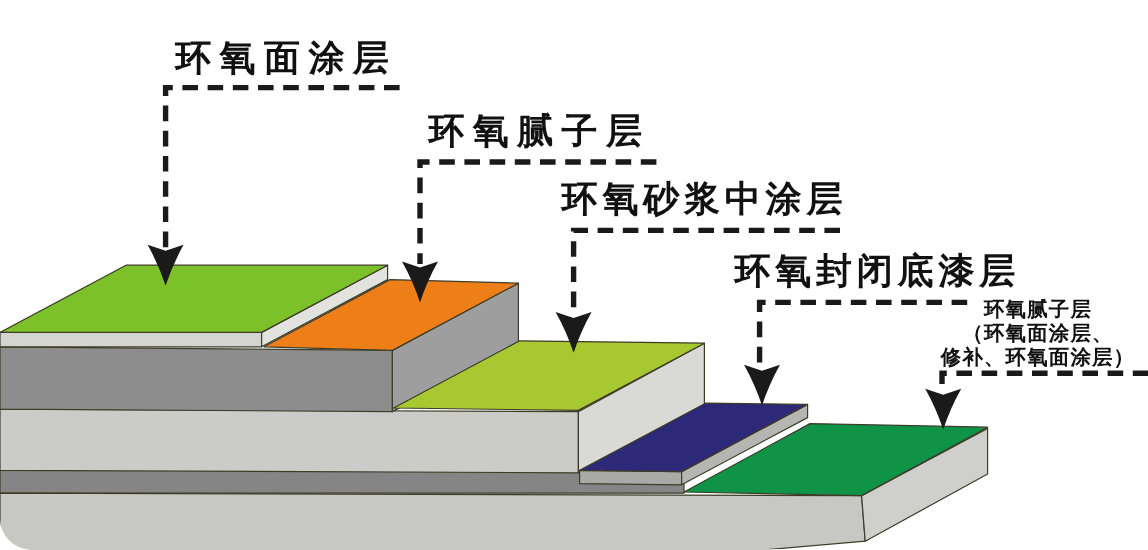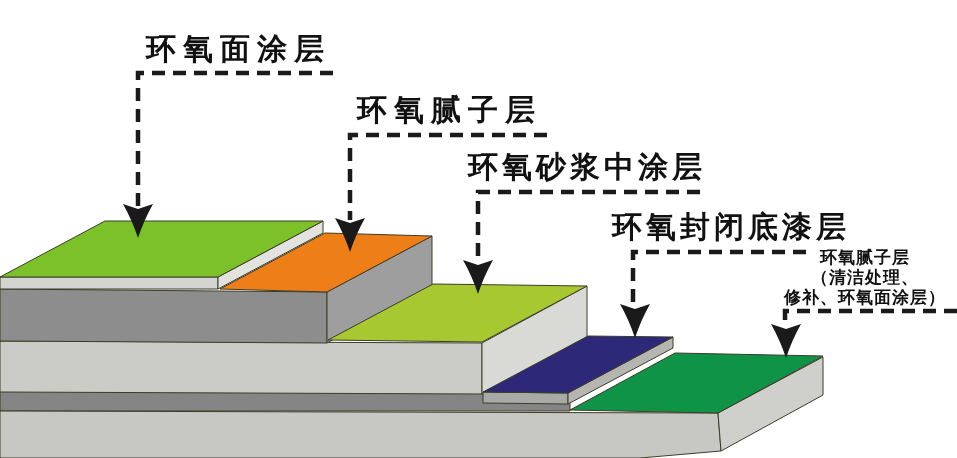--- a/index.html
+++ b/index.html
@@ -2,20 +2,21 @@
 <html><head>
 <meta charset="utf-8">
 <style>
   html,body{margin:0;padding:0;background:#fff;}
   #stage{
     position:relative;
     width:957px;height:458px;
     background:#ffffff;
     overflow:hidden;
     font-family:"Liberation Serif","DejaVu Serif",serif;
+    border-radius:26px;
   }
   #scene{position:absolute;left:0;top:0;}
   .lbl{
     position:absolute;
     color:#111;
     font-weight:bold;
     white-space:nowrap;
     font-size:30px;
     line-height:32px;
   }
@@ -82,17 +83,17 @@
   <div class="lbl ls7" style="left:146px;top:33px;">环氧面涂层</div>
 
   <div class="lbl ls7" style="left:357px;top:94px;text-align:center;">环氧腻子层</div>
 
   <div class="lbl ls4" style="left:612px;top:211px;">环氧封闭底漆层</div>
 
   <div class="lbl ls4" style="left:468px;top:151px;">环氧砂浆中涂层</div>
 
   <div class="lbl small" style="left:770px;top:248px;">
     <span>环氧腻子层</span><br>
-    <span>（清洁处理、</span><br>
+    <span>（环氧面涂层、</span><br>
     <span>修补、环氧面涂层）</span>
   </div>
 
 </div>
 
 </body></html>

